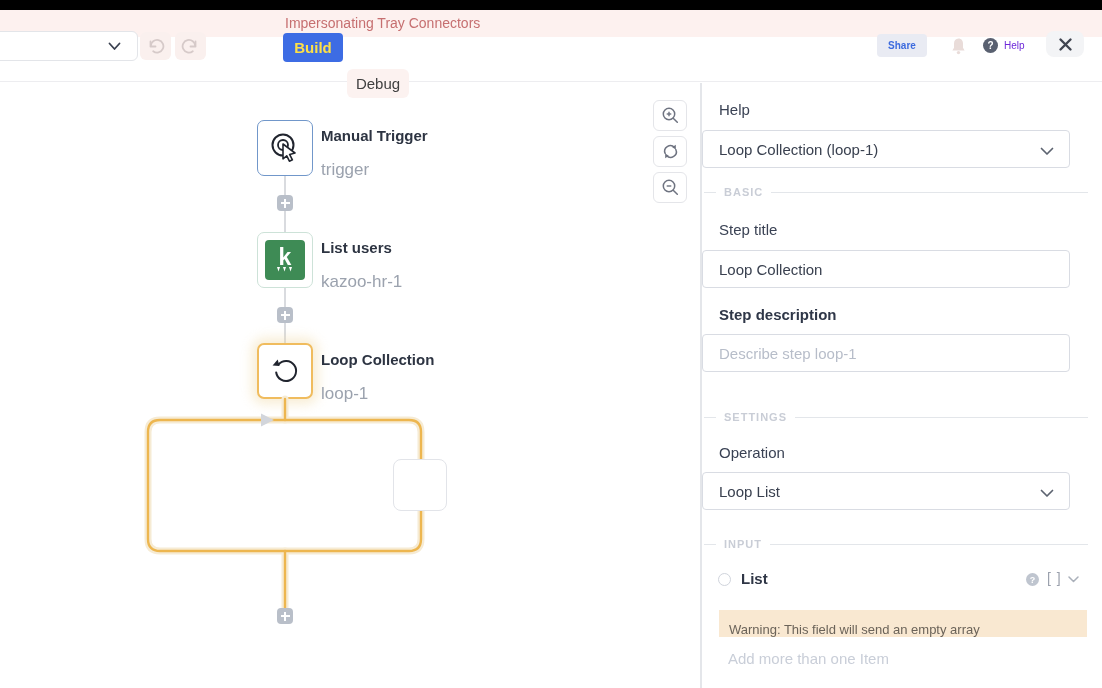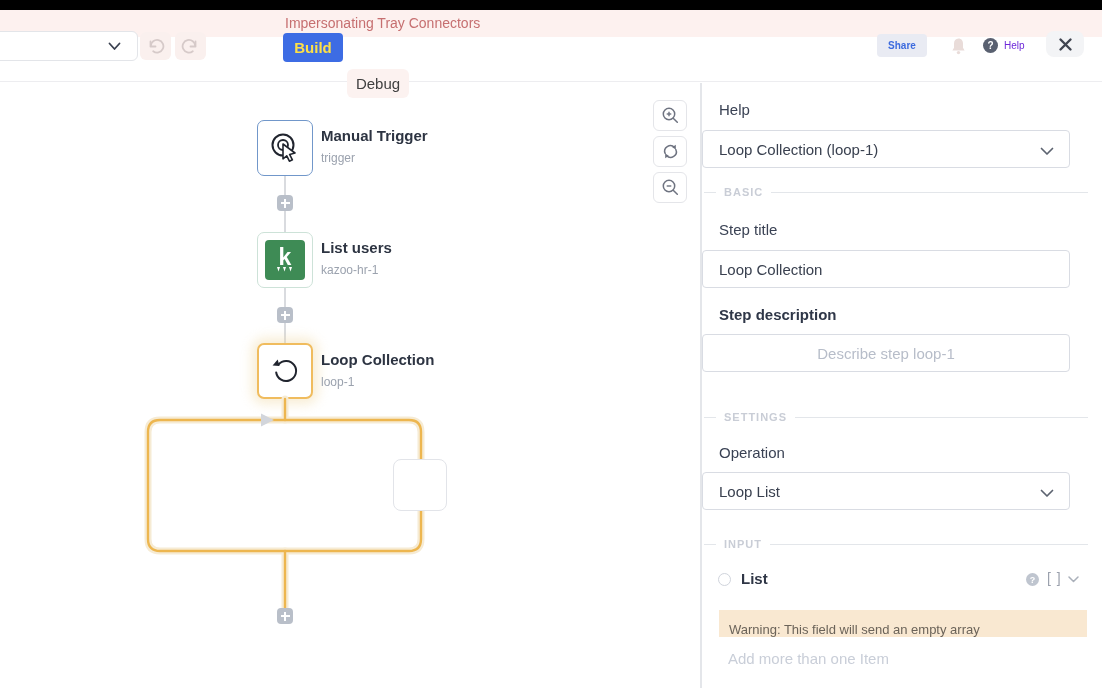--- a/index.html
+++ b/index.html
@@ -33,21 +33,21 @@
   .node { position:absolute; width:56px; height:56px; background:#fff; border-radius:7px; display:flex; align-items:center; justify-content:center; }
   .trigger-node { left:257px; top:37px; border:1.5px solid #7197ca; }
   .list-node { left:257px; top:149px; border:1.5px solid #cde2d8; }
   .loop-node { left:257px; top:260px; border:2px solid #f0bc5e; box-shadow:0 0 12px 5px rgba(240,214,160,0.45); }
 
   .kazoo { width:40px; height:40px; background:#3e8b55; border-radius:4px; display:flex; flex-direction:column; align-items:center; justify-content:center; }
   .kazoo .k { color:#fff; font-size:23px; font-weight:800; line-height:19px; }
 
   .node-label { position:absolute; left:321px; }
   .node-title { font-size:15px; font-weight:700; color:#2d3442; }
-  .node-sub { font-size:12px; color:#9ba2ae; margin-top:7px; }
+  .node-sub { font-size:17px; color:#9ba2ae; margin-top:16px; }
   .lbl-trigger { top:44px; } .lbl-list { top:156px; } .lbl-loop { top:268px; }
 
   .vline { position:absolute; width:1.5px; background:#d9dbdf; left:284px; }
   .vline1 { top:93px; height:56px; } .vline2 { top:205px; height:55px; }
 
   .plus-btn { position:absolute; width:16px; height:16px; background:#b9bfc9; border-radius:4px; z-index:3; }
   .plus-btn::before, .plus-btn::after { content:""; position:absolute; background:#fff; }
   .plus-btn::before { left:7px; top:3.5px; width:2px; height:9px; }
   .plus-btn::after { left:3.5px; top:7px; width:9px; height:2px; }
   .plus1 { left:277px; top:112px; } .plus2 { left:277px; top:224px; } .plus3 { left:277px; top:525px; }
@@ -67,21 +67,21 @@
   input.field-box::placeholder { color:#b7bdc9; }
 
   .section-div { position:absolute; left:2px; width:384px; height:12px; display:flex; align-items:center; }
   .section-div .ln { height:1px; background:#e3e6ea; }
   .section-div .ln-short { width:12px; margin-right:8px; }
   .section-div .ln-long { flex:1; margin-left:8px; }
   .section-div .sec-label { font-size:11px; font-weight:600; letter-spacing:1px; color:#c9cdd6; }
 
   .div-basic { top:103px; } .div-settings { top:328px; } .div-input { top:455px; }
   .lbl-step { top:18px; } .lbl-title { top:138px; } .lbl-desc { top:223px; font-weight:700; color:#2f3748; } .lbl-op { top:361px; }
-  .box-step { top:47px; } .box-title { top:167px; } .box-desc { top:251px;text-align:center; } .box-op { top:389px; }
+  .box-step { top:47px; } .box-title { top:167px; } .box-desc { top:251px; } .box-op { top:389px; }
 
   .list-row { position:absolute; left:0; top:486px; width:401px; height:24px; }
   .list-radio { position:absolute; left:16px; top:4px; width:13px; height:13px; border:1.5px solid #d0d4dc; border-radius:50%; }
   .list-label { position:absolute; left:39px; top:1px; font-size:15px; font-weight:700; color:#2f3646; }
   .list-help { position:absolute; left:324px; top:4px; width:13px; height:13px; border-radius:50%; background:#bfc5cf; color:#fff; font-size:9px; font-weight:700; display:flex; align-items:center; justify-content:center; }
   .list-type { position:absolute; left:345px; top:1px; font-size:14px; color:#9ba1ad; letter-spacing:1px; }
   .list-chev { position:absolute; left:366px; top:7px; }
 
   .warning-box { position:absolute; left:17px; top:527px; width:368px; height:27px; background:#f9e8d1; display:flex; align-items:flex-end; padding-left:10px; font-size:13px; color:#6b6359; }
   .empty-hint { position:absolute; left:26px; top:567px; font-size:15px; color:#c9ced8; }

